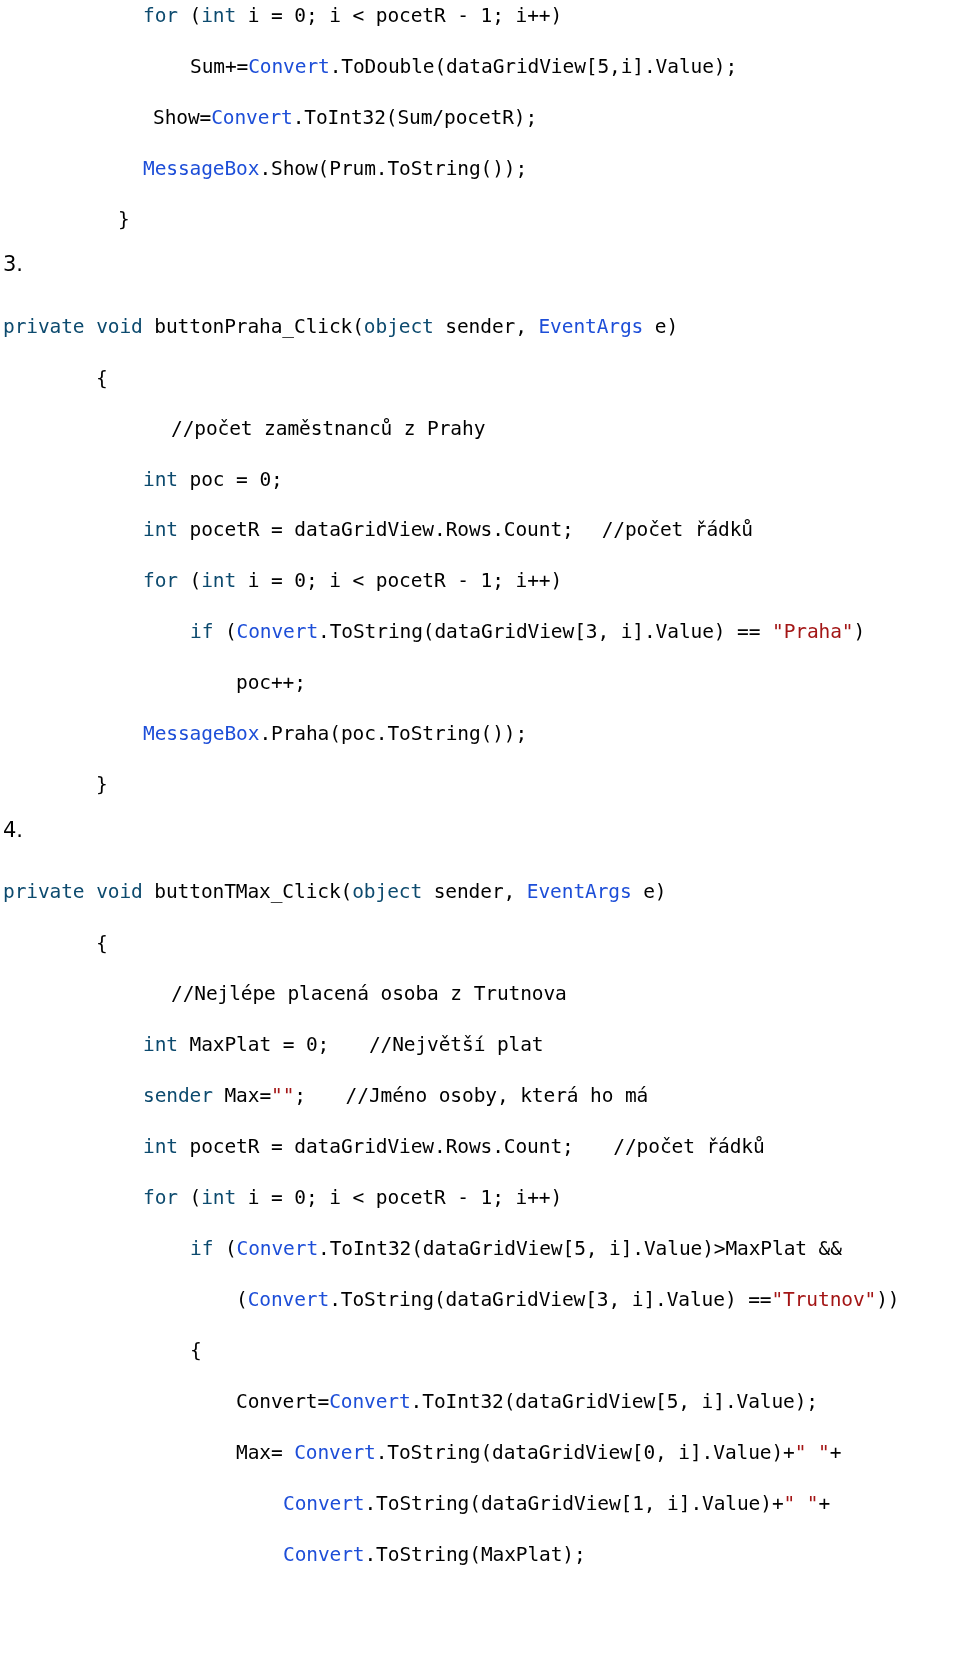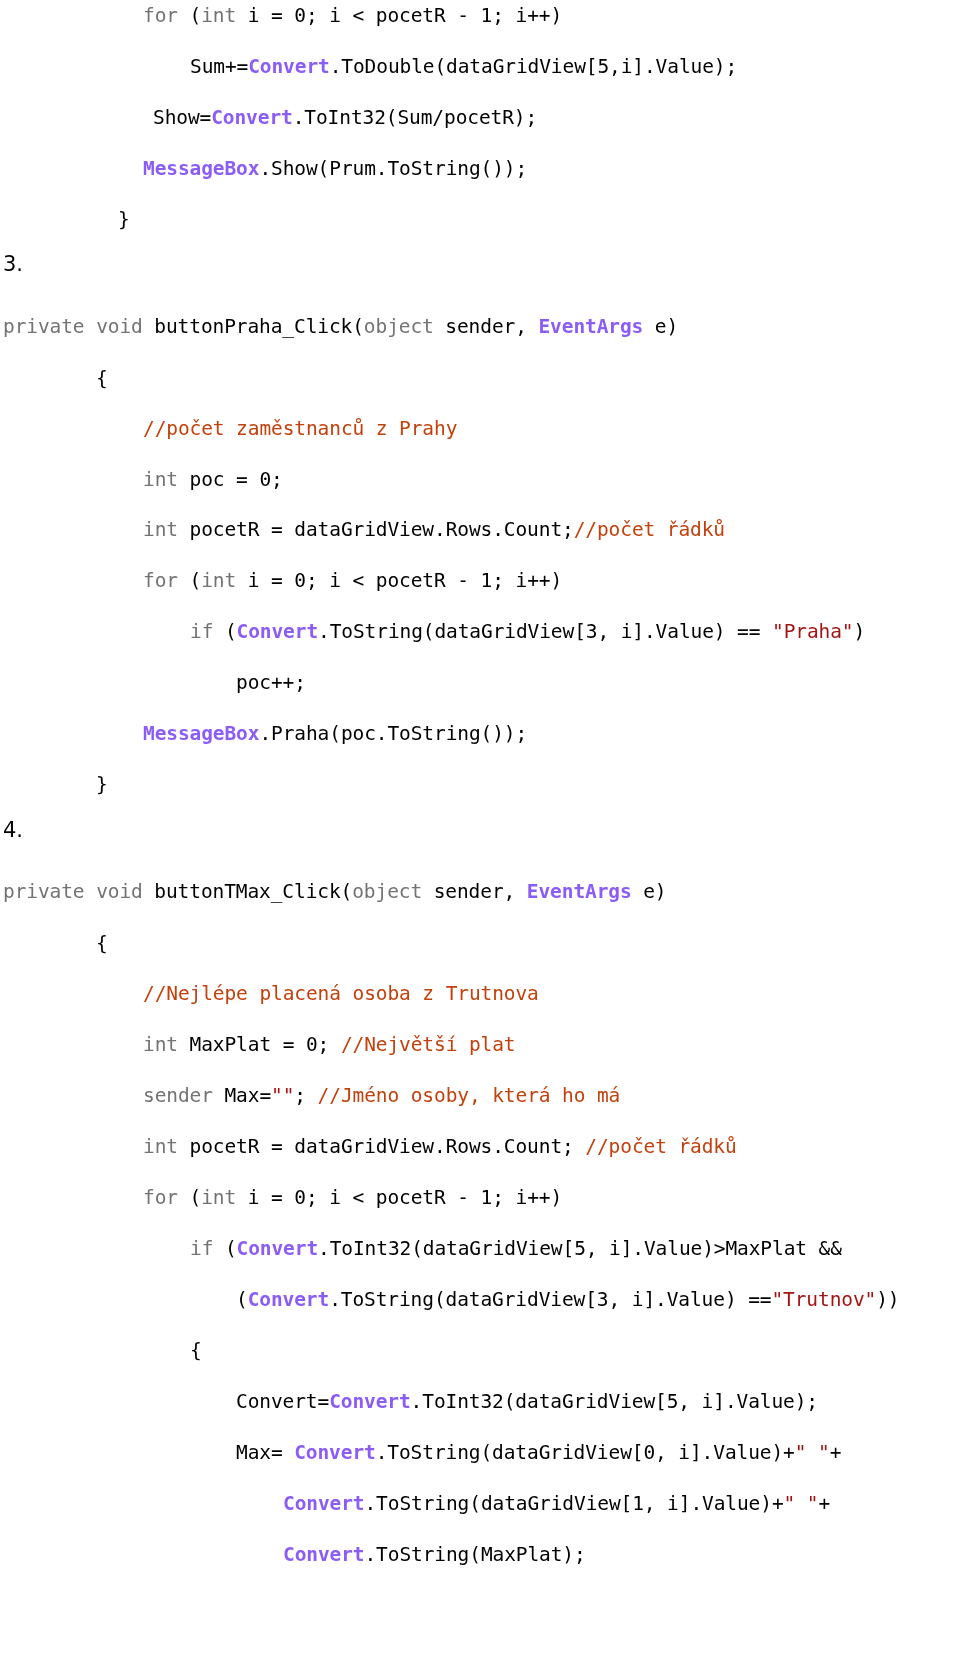--- a/index.html
+++ b/index.html
@@ -36,23 +36,23 @@
     position: absolute;
     left: 3px;
     white-space: pre;
     font-family: "DejaVu Sans", "Liberation Sans", sans-serif;
     font-size: 21px;
     line-height: 24px;
     color: #000000;
   }
 
   
-  .kw   { color: #737373; }
-  .type { color: #8b5cf6; font-weight: bold; }
-  .cmt  { color: #c2410c; }
+  .kw   { color: #0c4a6e; }
+  .type { color: #1d4ed8; }
+  .cmt  { color: #000000; margin-left: 28px; }
   .str  { color: #a31515; }
   .pln  { color: #000000; }
 </style>
 </head>
 <body>
 
 <div id="page">
     <div class="marker" style="top: 252px;">3.</div>
     <div class="marker" style="top: 818px;">4.</div>
     <div class="line" style="top: 4px; padding-left: 143px;"><span class="kw">for</span><span class="pln"> (</span><span class="kw">int</span><span class="pln"> i = 0; i &lt; pocetR - 1; i++)</span></div>

